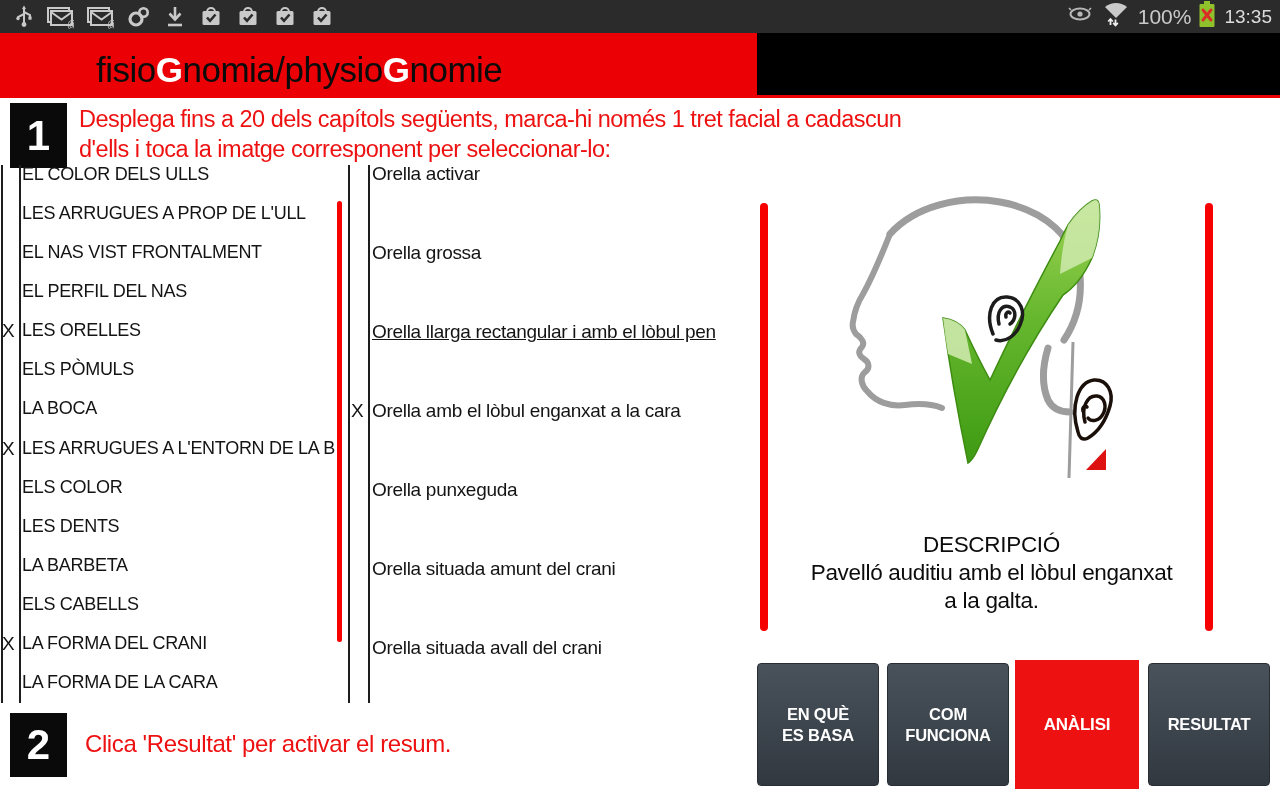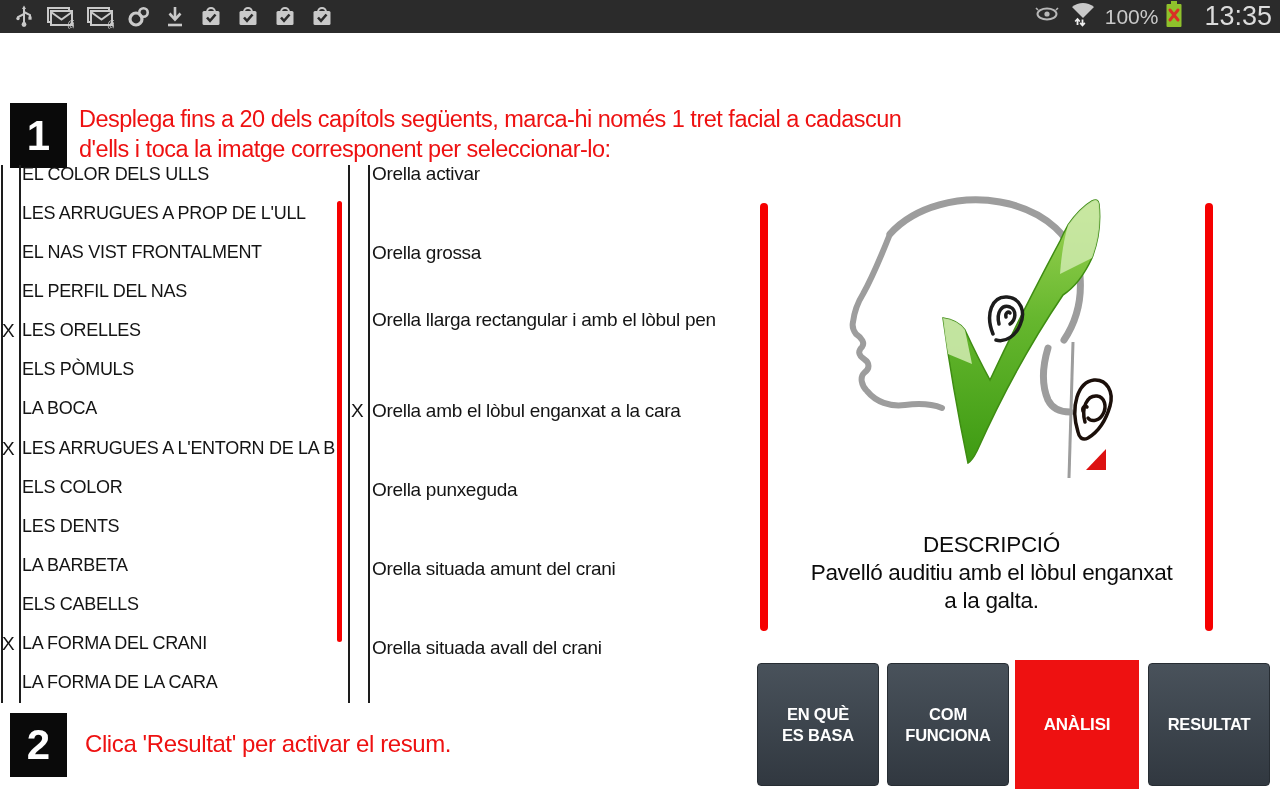--- a/index.html
+++ b/index.html
@@ -6,21 +6,21 @@
   .screen{position:relative;width:1280px;height:800px;background:#ffffff;overflow:hidden;
           font-family:"Liberation Sans",sans-serif;}
 
   
   .statusbar{position:absolute;left:0;top:0;width:1280px;height:33px;background:#2b2b2b;
              display:flex;align-items:center;justify-content:space-between;box-sizing:border-box;padding:0 6px;}
   .sb-left{display:flex;align-items:center;gap:13px;padding-left:8px;}
   .sb-right{display:flex;align-items:flex-start;gap:7px;padding-right:2px;}
   .sb-ico{display:inline-flex;align-items:center;justify-content:center;height:28px;}
   .sb-pct{color:#c9c9c9;font-size:21px;line-height:33px;}
-  .sb-time{color:#dcdcdc;font-size:27px;line-height:33px;margin-left:14px;}
+  .sb-time{color:#dcdcdc;font-size:19px;line-height:33px;margin-left:1px;}
 
   
   .header{position:absolute;left:0;top:33px;width:1280px;height:65px;background:#ea0005;}
   .header-black{position:absolute;right:0;top:0;width:523px;height:62px;background:#000;}
   .title{position:absolute;left:96px;top:17px;font-size:35px;letter-spacing:-0.5px;white-space:nowrap;}
   .title .seg{color:#0b0b0b;font-weight:400;}
   .title .seg-g{color:#ffffff;font-weight:700;}
 
   
   .badge{position:absolute;left:10px;width:57px;background:#0a0a0a;color:#fff;font-weight:700;
@@ -168,20 +168,24 @@
           <g stroke="#d93025" stroke-width="3" stroke-linecap="round">
               <path d="M5 10 L13 20"></path>
               <path d="M13 10 L5 20"></path>
             </g>
           </svg>
       </span>
       <span class="sb-time">13:35</span>
     </div>
   </div>
 
+  <div class="header">
+    <div class="header-black"></div>
+    <div class="title"><span class="seg">fisio</span><span class="seg-g">G</span><span class="seg">nomia/physio</span><span class="seg-g">G</span><span class="seg">nomie</span></div>
+  </div>
 
   <div class="badge" id="badge1">1</div>
   <div class="instruction">
     <div>Desplega fins a 20 dels capítols següents, marca-hi només 1 tret facial a cadascun</div>
     <div>d'ells i toca la imatge corresponent per seleccionar-lo:</div>
   </div>
 
   <div class="vline" id="vl1"></div>
   <div class="vline" id="vl2"></div>
   <div class="redline"></div>
@@ -235,21 +239,21 @@
         <span class="label">LA FORMA DE LA CARA</span>
       </div>
     </div>
   <div id="traits">
       <div class="list-row" style="top: 174px;">
         <span class="label">Orella activar</span>
       </div>
       <div class="list-row" style="top: 253px;">
         <span class="label">Orella grossa</span>
       </div>
-      <div class="list-row" style="top: 320px;">
+      <div class="list-row" style="top: 332px; text-decoration: underline;">
         <span class="label">Orella llarga rectangular i amb el lòbul pen</span>
       </div>
       <div class="list-row" style="top: 411px;">
         <span class="mark">X</span>
         <span class="label">Orella amb el lòbul enganxat a la cara</span>
       </div>
       <div class="list-row" style="top: 490px;">
         <span class="label">Orella punxeguda</span>
       </div>
       <div class="list-row" style="top: 569px;">

